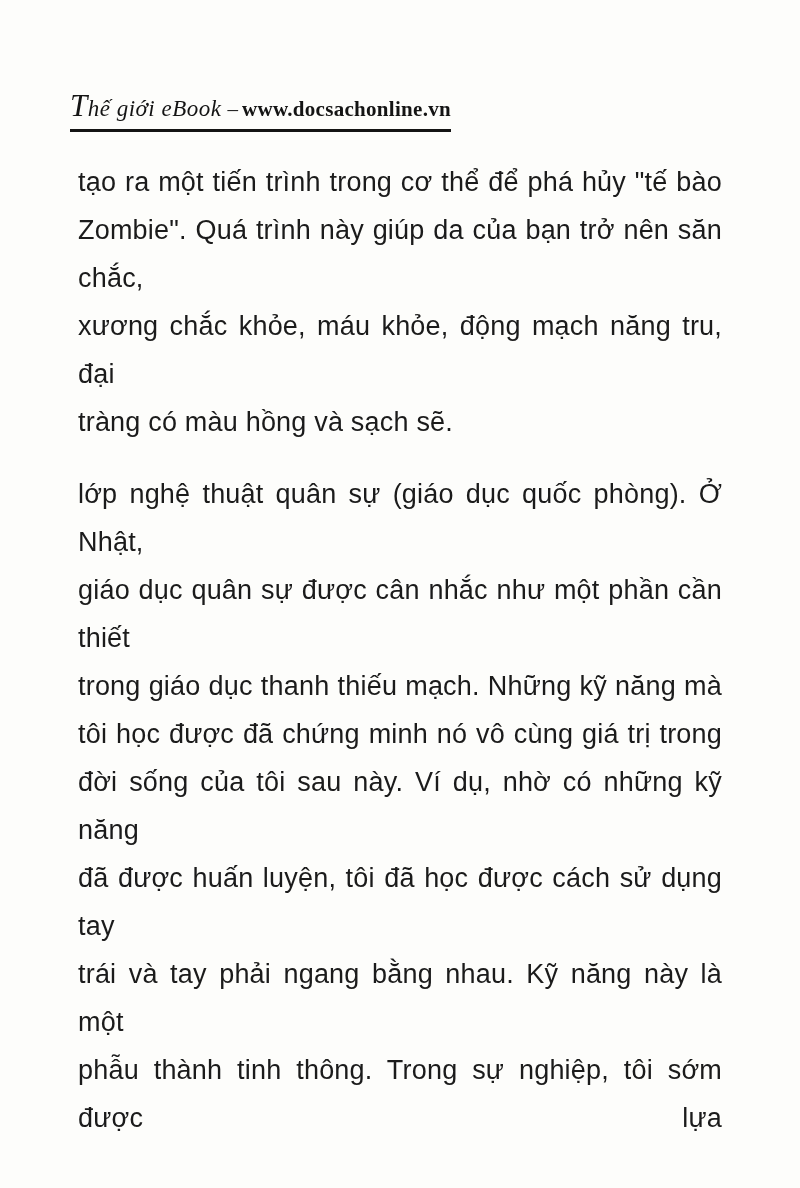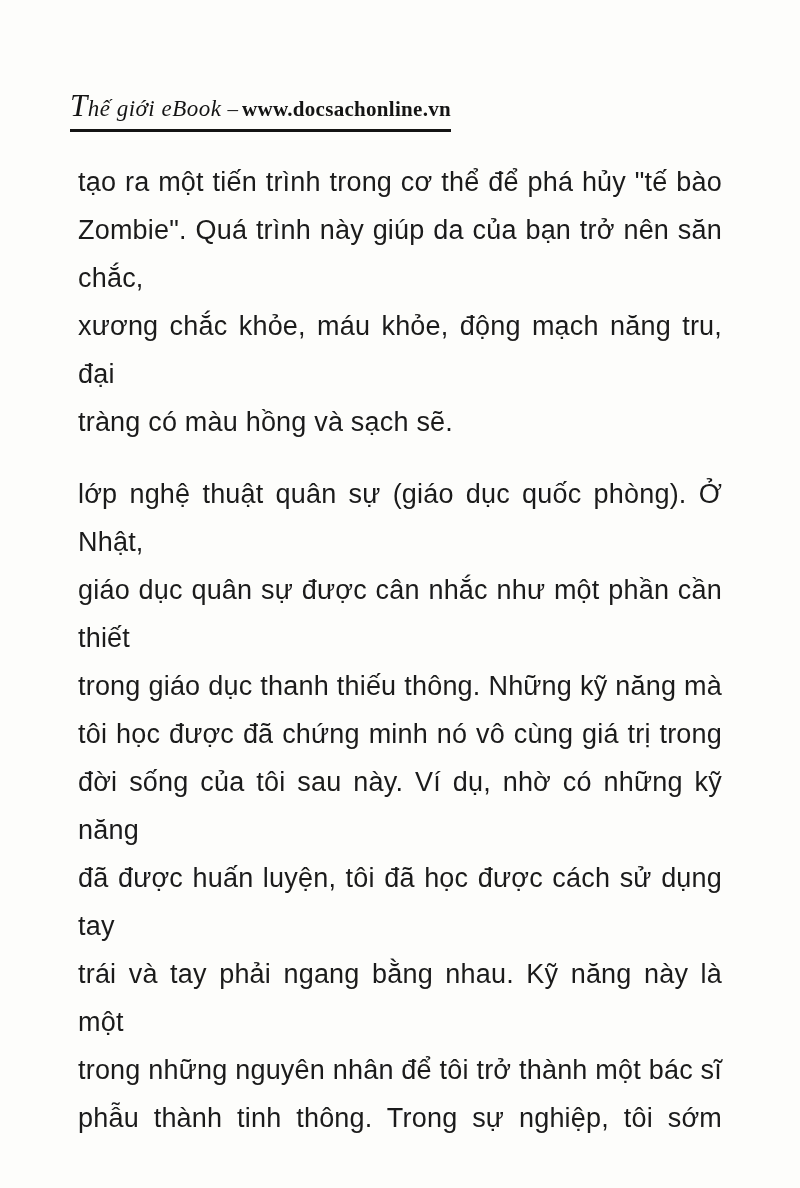--- a/index.html
+++ b/index.html
@@ -85,26 +85,25 @@
     <div class="para">
       <div class="line just">tạo ra một tiến trình trong cơ thể để phá hủy "tế bào</div>
       <div class="line just">Zombie". Quá trình này giúp da của bạn trở nên săn chắc,</div>
       <div class="line just">xương chắc khỏe, máu khỏe, động mạch năng tru, đại</div>
       <div class="line">tràng có màu hồng và sạch sẽ.</div>
     </div>
 
     <div class="para">
       <div class="line just">lớp nghệ thuật quân sự (giáo dục quốc phòng). Ở Nhật,</div>
       <div class="line just">giáo dục quân sự được cân nhắc như một phần cần thiết</div>
-      <div class="line just">trong giáo dục thanh thiếu thông. Những kỹ năng mà</div>
+      <div class="line just">trong giáo dục thanh thiếu mạch. Những kỹ năng mà</div>
       <div class="line just">tôi học được đã chứng minh nó vô cùng giá trị trong</div>
       <div class="line just">đời sống của tôi sau này. Ví dụ, nhờ có những kỹ năng</div>
       <div class="line just">đã được huấn luyện, tôi đã học được cách sử dụng tay</div>
       <div class="line just">trái và tay phải ngang bằng nhau. Kỹ năng này là một</div>
-      <div class="line just">trong những nguyên nhân để tôi trở thành một bác sĩ</div>
       <div class="line just">phẫu thành tinh thông. Trong sự nghiệp, tôi sớm được lựa</div>
       <div class="line just">chọn để phụ tá cho bác sĩ nổi tiếng Dr. Crohn, trong</div>
 
     </div>
 
   </div>
 
 </div>
 
 </body></html>

